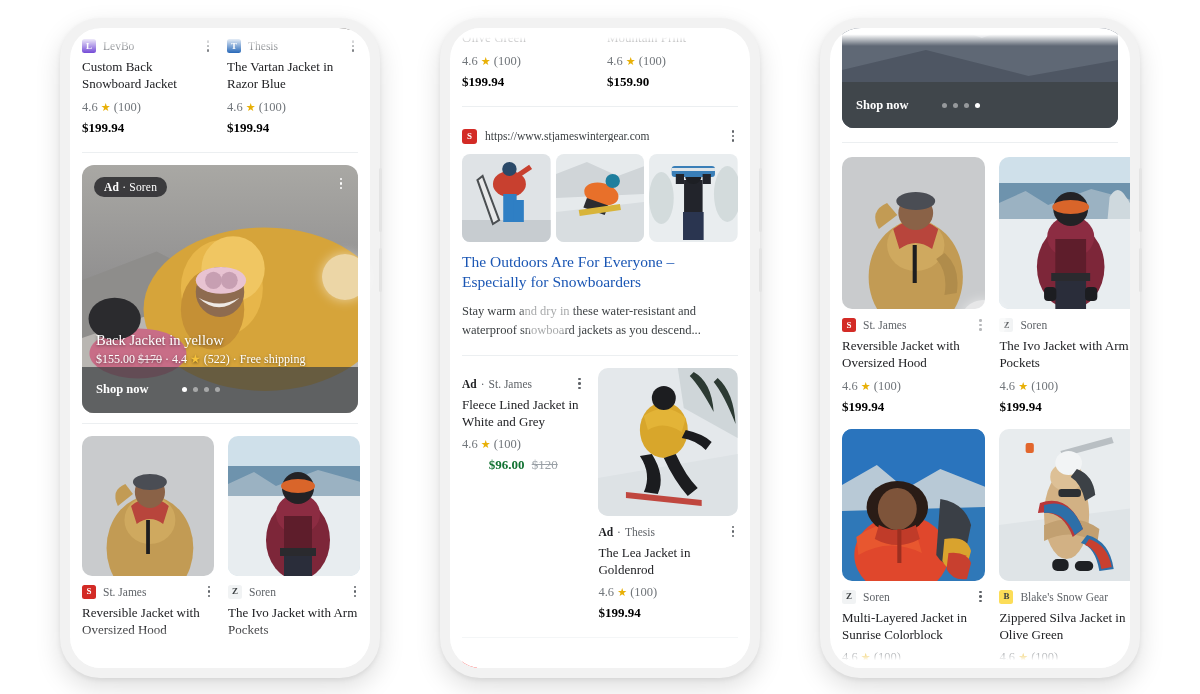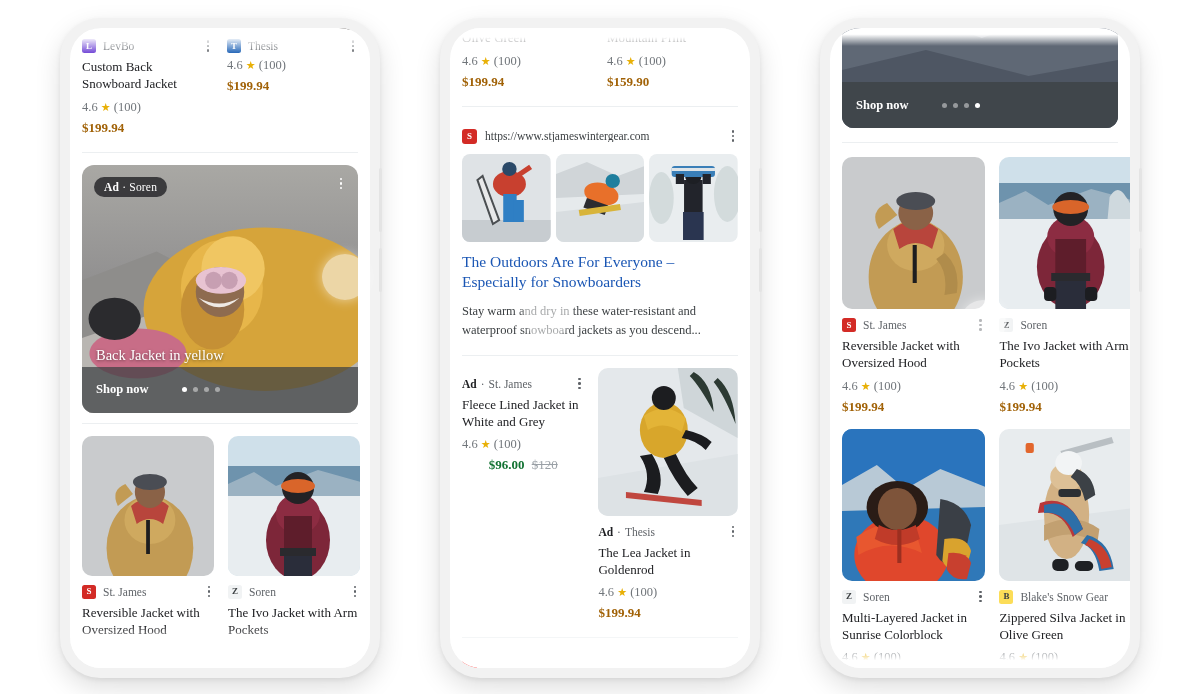--- a/index.html
+++ b/index.html
@@ -103,21 +103,21 @@
   }
   .kebab i { width: 2.5px; height: 2.5px; border-radius: 50%; background: #5f6368; display:block;}
 
   .prod-title {
     font-size: 13px; line-height: 1.33;
     color: #202124; margin-bottom: 7px;
     min-height: 34px;
   }
   .rating { font-size: 12.5px; color: #70757a; margin-bottom: 5px; }
   .rating .star { color: #e8b007; font-size: 11px; }
-  .price { font-size: 13px; font-weight: bold; color: #a16207; }
+  .price { font-size: 13px; font-weight: bold; color: #000000; }
   .price.sale { color: #137333; text-align: center; }
   .price .was {
     font-weight: normal; color: #9aa0a6;
     text-decoration: line-through; margin-left: 4px;
   }
 
   .divider { height: 1px; background: #eceff1; margin: 10px 0 12px; }
 
   
   .adcard {
@@ -251,20 +251,21 @@
             </div>
             <div class="merch-row">
               <span class="logo" style="background:#1a5fb4">T</span>
               <span class="merch-name">Thesis</span>
               <span class="kebab">
                   <i></i>
                   <i></i>
                   <i></i>
                 </span>
             </div>
+            <div class="prod-title">The Vartan Jacket in Razor Blue</div>
             <div class="rating">
               <span>4.6</span>
               <span class="star">★</span>
               <span>(100)</span>
             </div>
             <div class="price">$199.94</div>
           </div>
 
         </div>
 
@@ -300,20 +301,30 @@
             <span>·</span>
             <span>Soren</span>
           </div>
           <span class="kebab ad-kebab">
               <i></i>
               <i></i>
               <i></i>
             </span>
           <div class="ad-info">
             <div class="t">Back Jacket in yellow</div>
+            <div class="m">
+              <span>$155.00</span>
+              <span class="was">$170</span>
+              <span>·</span>
+              <span>4.4</span>
+              <span class="star">★</span>
+              <span>(522)</span>
+              <span>·</span>
+              <span>Free shipping</span>
+            </div>
           </div>
           <div class="ad-bar">
             <span class="shop">Shop now</span>
             <span class="dots">
               <span class="on"></span>
               <span></span>
               <span></span>
               <span></span>
             </span>
           </div>

